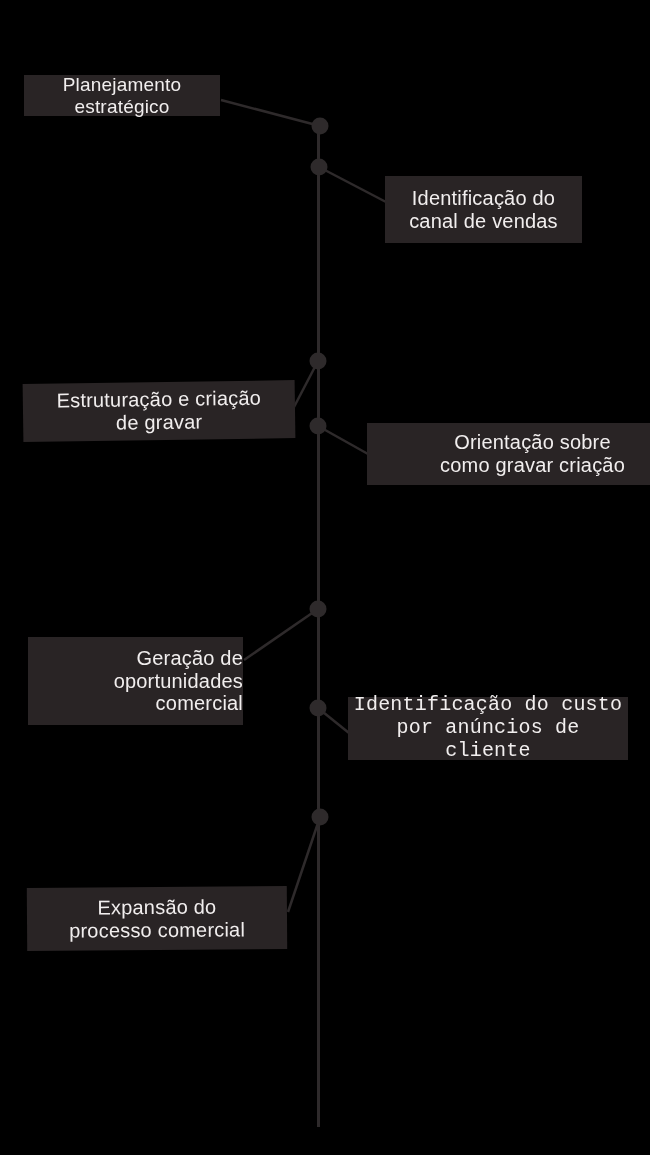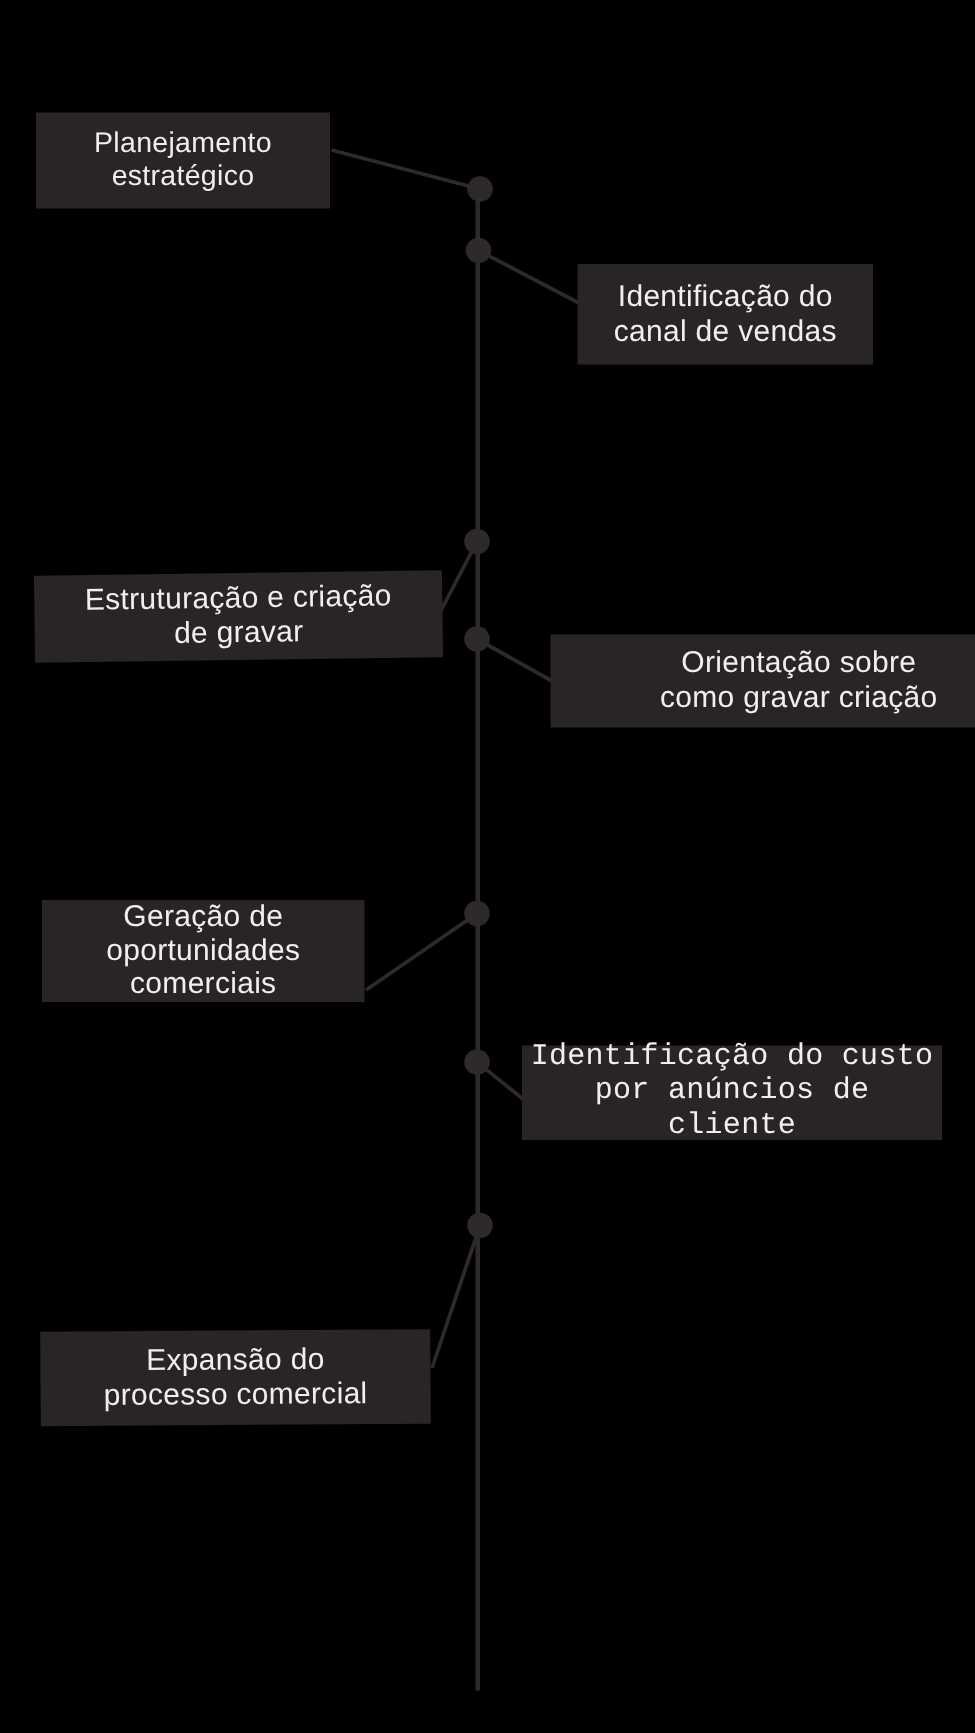--- a/index.html
+++ b/index.html
@@ -29,25 +29,25 @@
     display: flex;
     flex-direction: column;
     align-items: center;
     justify-content: center;
     text-align: center;
     font-size: 20px;
     font-weight: 500;
     line-height: 1.14;
     letter-spacing: 0.2px;
   }
-  .box-1 { left: 24px;  top: 75px;  width: 196px; height: 64px; font-size: 19px; }
+  .box-1 { left: 24px;  top: 75px;  width: 196px; height: 41px; font-size: 19px; }
   .box-2 { left: 385px; top: 176px; width: 197px; height: 67px; }
   .box-3 { left: 23px;  top: 382px; width: 272px; height: 58px; transform: rotate(-0.8deg); }
   .box-4 { left: 367px; top: 423px; width: 275px; height: 62px; padding-left: 28px; }
-  .box-5 { left: 28px;  top: 600px; width: 215px; height: 68px; }
+  .box-5 { left: 28px;  top: 637px; width: 215px; height: 88px; align-items: flex-end; }
   .box-6 { left: 348px; top: 697px; width: 280px; height: 63px; font-family: Liberation Mono, monospace; }
   .box-7 { left: 27px;  top: 887px; width: 260px; height: 63px; transform: rotate(-0.4deg); }
 </style>
 </head>
 <body>
 
 <div class="canvas">
 
   <svg class="diagram-svg" viewBox="0 0 650 1155" xmlns="http://www.w3.org/2000/svg">
 
@@ -86,21 +86,21 @@
   </div>
 
   <div class="label-box box-4">
     <span>Orientação sobre</span>
     <span>como gravar criação</span>
   </div>
 
   <div class="label-box box-5">
     <span>Geração de</span>
     <span>oportunidades</span>
-    <span>comerciais</span>
+    <span>comercial</span>
   </div>
 
   <div class="label-box box-6">
     <span>Identificação do custo</span>
     <span>por anúncios de cliente</span>
   </div>
 
   <div class="label-box box-7">
     <span>Expansão do</span>
     <span>processo comercial</span>

